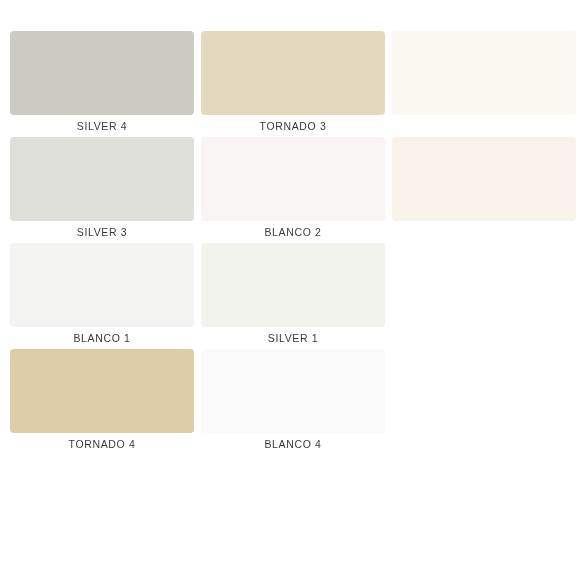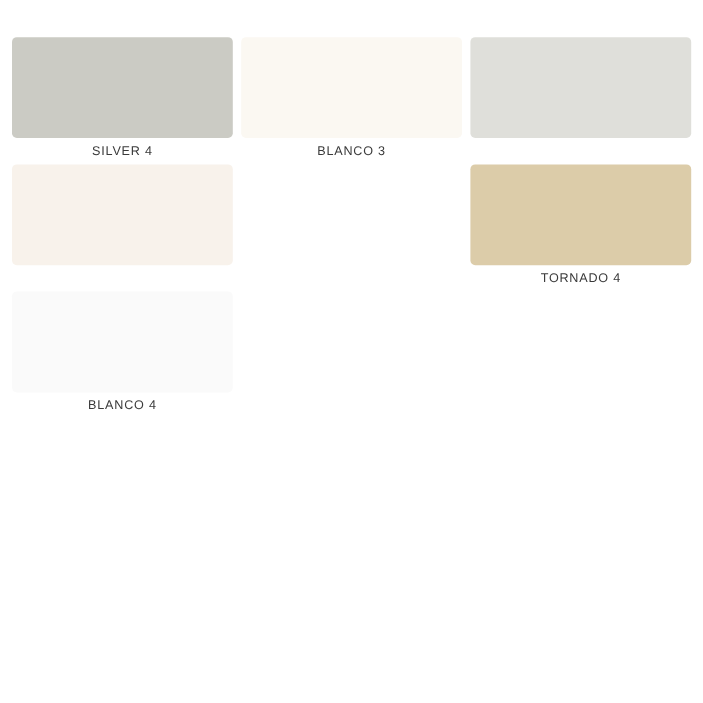--- a/index.html
+++ b/index.html
@@ -66,28 +66,44 @@
 </style>
 </head>
 <body style="background: rgb(255, 255, 255);">
 
 <div id="swatch-grid">
     <div class="swatch-cell">
       <div class="swatch-chip" title="#CBCBC4" style="background: rgb(203, 203, 196);"></div>
       <span class="swatch-label">SILVER 4</span>
     </div>
     <div class="swatch-cell">
+      <div class="swatch-chip" title="#E4D8BE" style="background: rgb(228, 216, 190);"></div>
+      <span class="swatch-label">TORNADO 3</span>
+    </div>
+    <div class="swatch-cell">
       <div class="swatch-chip" title="#FBF8F2" style="background: rgb(251, 248, 242);"></div>
-      <span class="swatch-label">BLANCO 3</span>
     </div>
     <div class="swatch-cell">
       <div class="swatch-chip" title="#DFDFDA" style="background: rgb(223, 223, 218);"></div>
+      <span class="swatch-label">SILVER 3</span>
+    </div>
+    <div class="swatch-cell">
+      <div class="swatch-chip" title="#F8F4F3" style="background: rgb(248, 244, 243);"></div>
+      <span class="swatch-label">BLANCO 2</span>
     </div>
     <div class="swatch-cell">
       <div class="swatch-chip" title="#F8F2EB" style="background: rgb(248, 242, 235);"></div>
+    </div>
+    <div class="swatch-cell">
+      <div class="swatch-chip" title="#F3F3F2" style="background: rgb(243, 243, 242);"></div>
+      <span class="swatch-label">BLANCO 1</span>
+    </div>
+    <div class="swatch-cell">
+      <div class="swatch-chip" title="#F3F3EE" style="background: rgb(243, 243, 238);"></div>
+      <span class="swatch-label">SILVER 1</span>
     </div>
     <div class="swatch-cell is-empty">
       <div class="swatch-chip" title=""></div>
       <span class="swatch-label"></span>
     </div>
     <div class="swatch-cell">
       <div class="swatch-chip" title="#DCCCA9" style="background: rgb(220, 204, 169);"></div>
       <span class="swatch-label">TORNADO 4</span>
     </div>
     <div class="swatch-cell">

